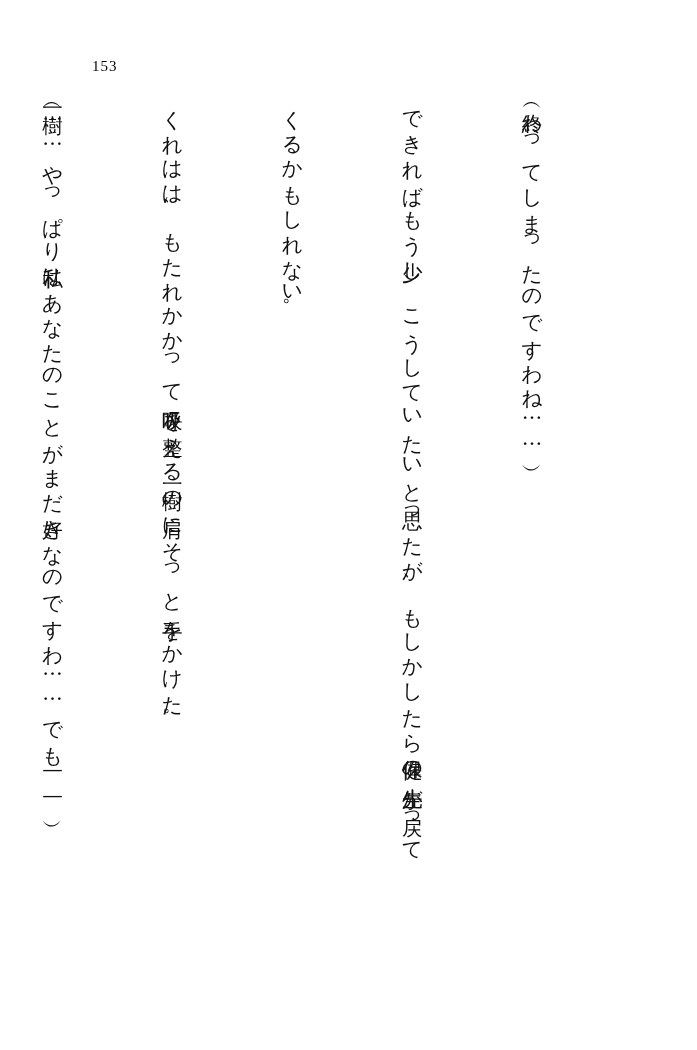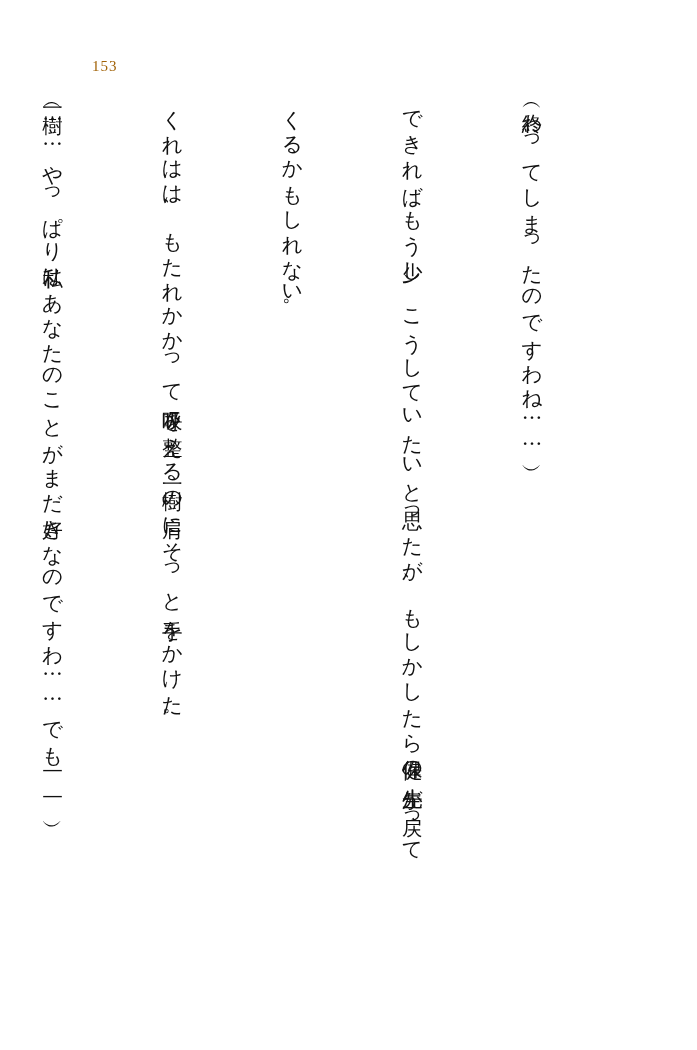--- a/index.html
+++ b/index.html
@@ -16,21 +16,21 @@
     overflow: hidden;
   }
 
   
   .page-number {
     position: absolute;
     top: 58px;
     left: 92px;
     font-size: 15px;
     letter-spacing: 1px;
-    color: #a16207;
+    color: #000000;
     font-family: "Liberation Serif", "DejaVu Serif", serif;
   }
 
   
   .vertical-text {
     position: absolute;
     top: 96px;
     right: 66px;
     height: 880px;
     writing-mode: vertical-rl;

